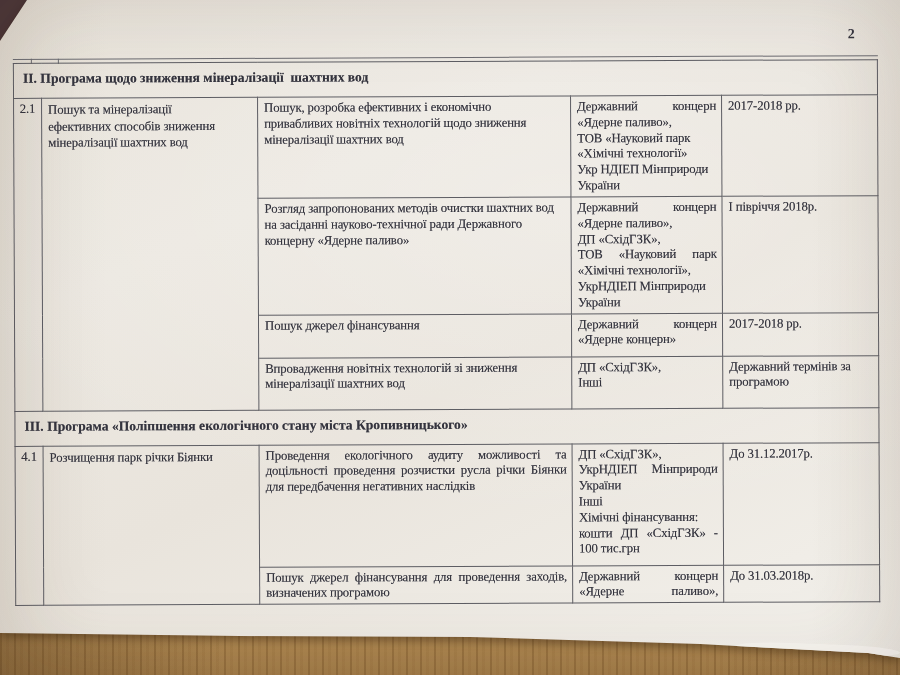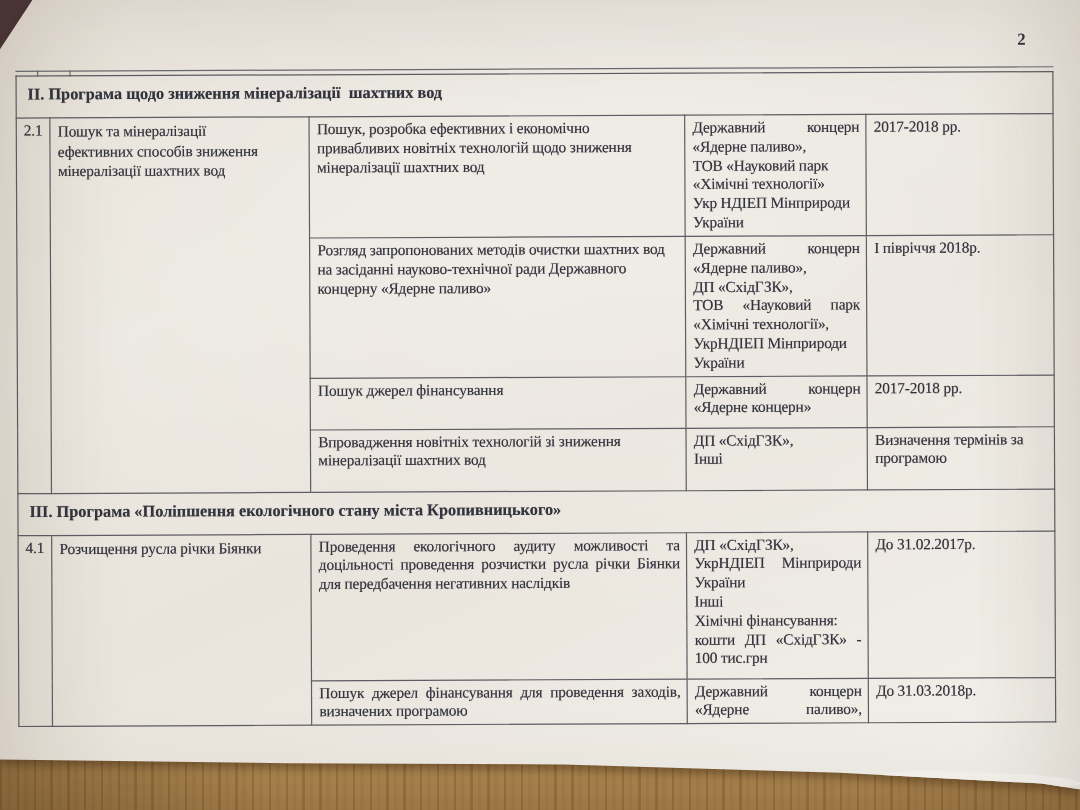--- a/index.html
+++ b/index.html
@@ -152,48 +152,48 @@
             <tr class="r52">
               <td class="c3">
                   <div class="line">Впровадження новітніх технологій зі зниження</div>
                   <div class="line">мінералізації шахтних вод</div>
                 </td>
               <td class="c4">
                   <div class="line">ДП «СхідГЗК»,</div>
                   <div class="line">Інші</div>
                 </td>
               <td class="c5">
-                  <div class="line">Визначення термінів за</div>
+                  <div class="line">Державний термінів за</div>
                   <div class="line">програмою</div>
                 </td>
             </tr>
             <tr class="h35">
               <td class="sec" colspan="5">ІІІ. Програма «Поліпшення екологічного стану міста Кропивницького»</td>
             </tr>
             <tr class="r122">
               <td class="num" rowspan="2">4.1</td>
               <td class="c2" rowspan="2">
-                  <div class="line">Розчищення русла річки Біянки</div>
+                  <div class="line">Розчищення парк річки Біянки</div>
                 </td>
               <td class="c3">
                   <div class="line jline">Проведення екологічного аудиту можливості та</div>
                   <div class="line jline">доцільності проведення розчистки русла річки Біянки</div>
                   <div class="line">для передбачення негативних наслідків</div>
                 </td>
               <td class="c4">
                   <div class="line">ДП «СхідГЗК»,</div>
                   <div class="line jline">УкрНДІЕП Мінприроди</div>
                   <div class="line">України</div>
                   <div class="line">Інші</div>
                   <div class="line">Хімічні фінансування:</div>
                   <div class="line jline">кошти ДП «СхідГЗК» -</div>
                   <div class="line">100 тис.грн</div>
                 </td>
               <td class="c5">
-                  <div class="line">До 31.02.2017р.</div>
+                  <div class="line">До 31.12.2017р.</div>
                 </td>
             </tr>
             <tr class="r35">
               <td class="c3">
                   <div class="line jline">Пошук джерел фінансування для проведення заходів,</div>
                   <div class="line">визначених програмою</div>
                 </td>
               <td class="c4">
                   <div class="line jline">Державний концерн</div>
                   <div class="line jline">«Ядерне паливо»,</div>

